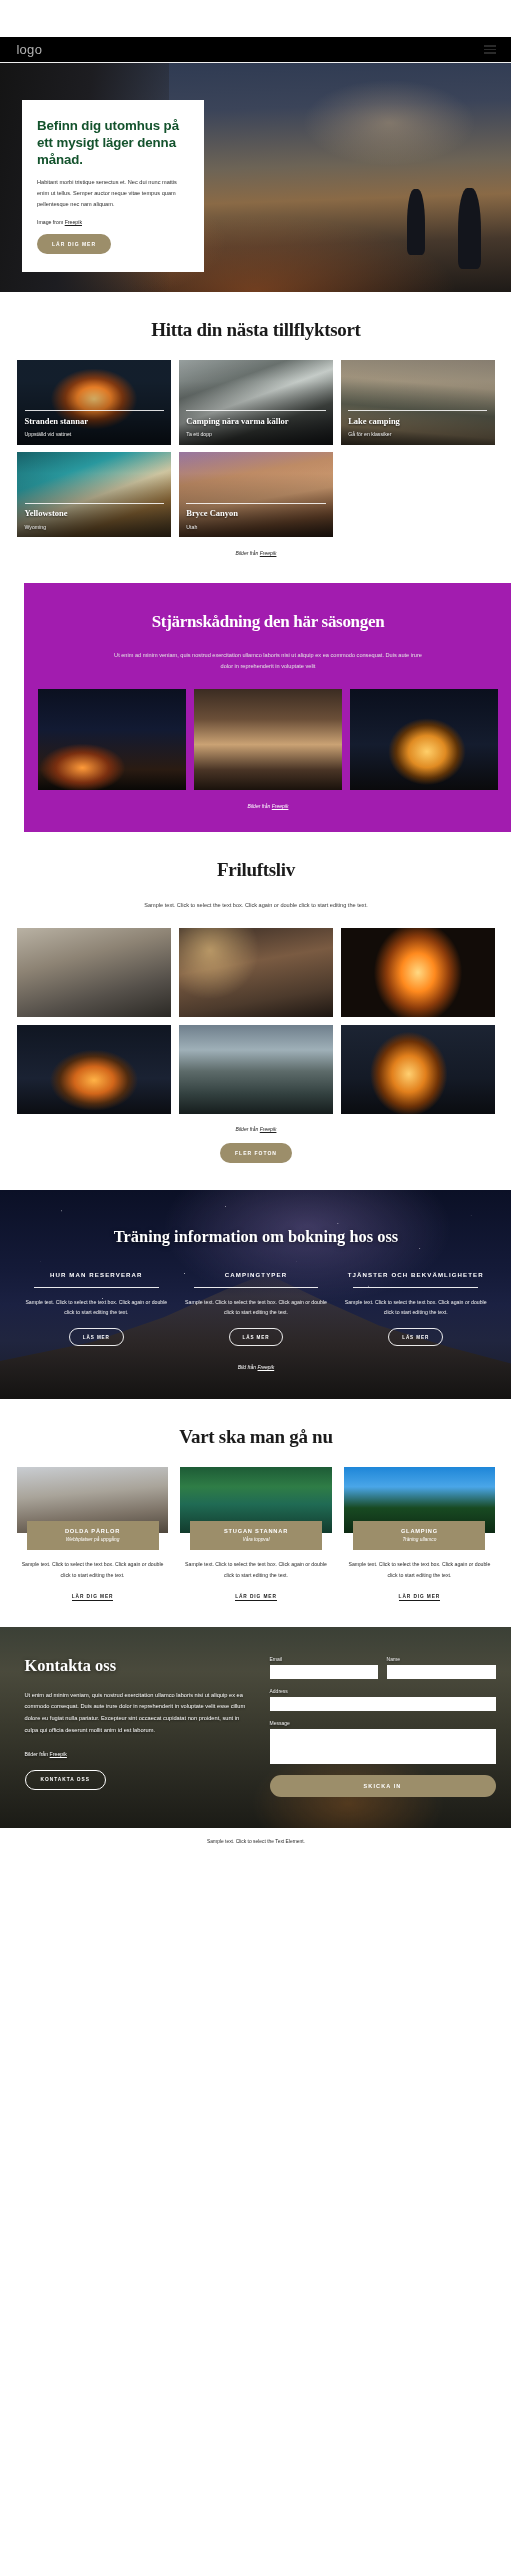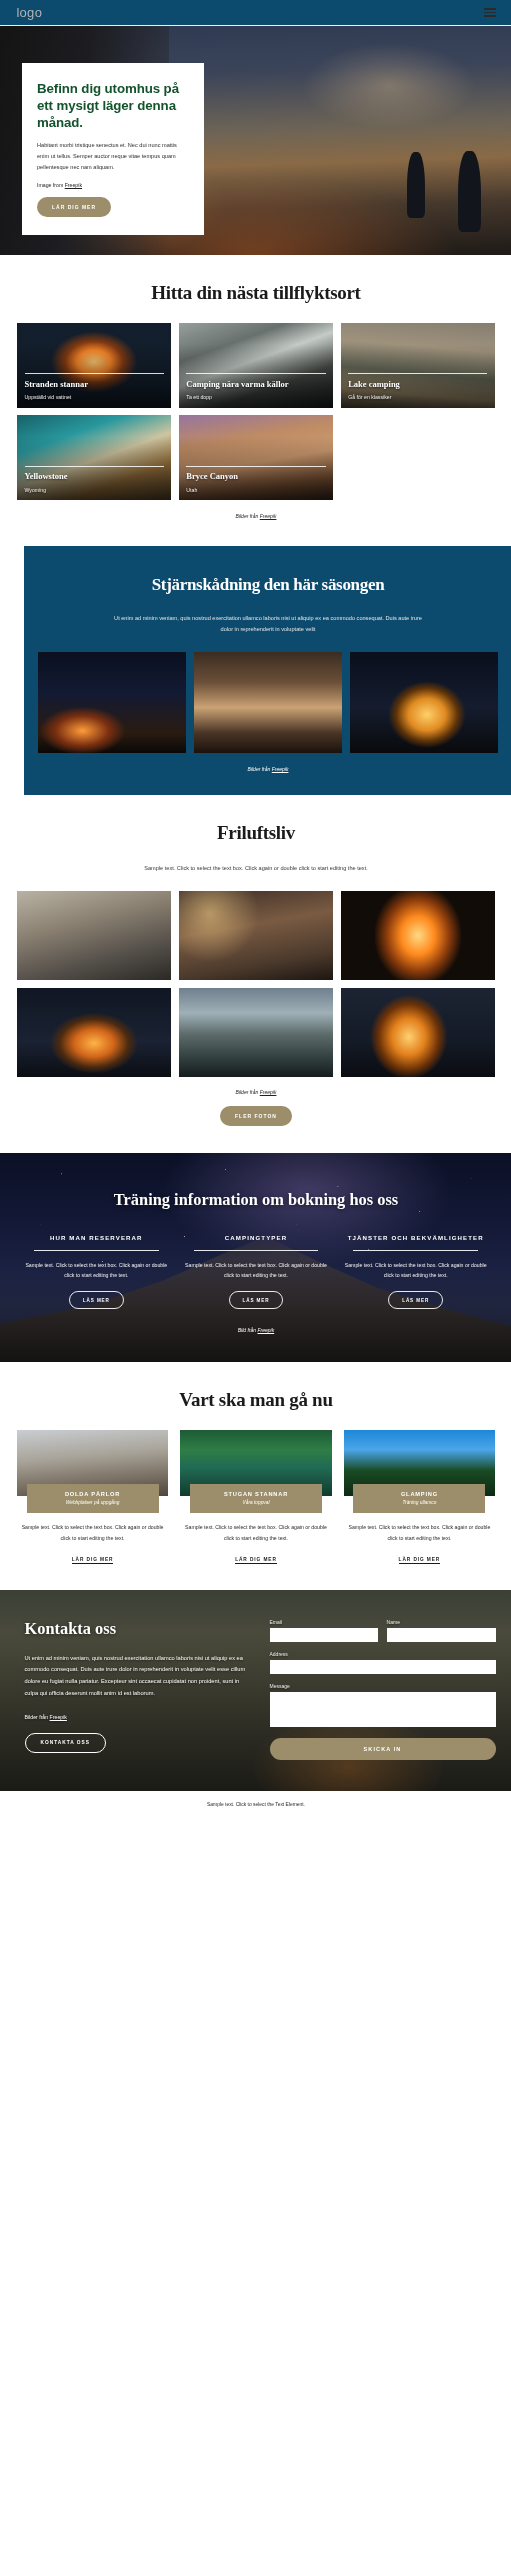--- a/index.html
+++ b/index.html
@@ -9,26 +9,27 @@
     background: #ffffff;
     color: #1b1b1b;
     width: 512px;
     overflow-x: hidden;
   }
   .serif { font-family: "Liberation Serif", serif; }
 
   
   .header {
     height: 26px;
-    background: #0c4a6e;
+    background: #000000;
     display: flex;
     align-items: center;
     justify-content: space-between;
     padding: 0 16.4px;
     border-bottom: 0.7px solid #efefef;
+    margin-top: 37px;
   }
   .logo {
     font-size: 13px;
     color: #b3b3b3;
     letter-spacing: 0.3px;
     font-weight: 400;
   }
   .burger { display: flex; flex-direction: column; gap: 2px; cursor: pointer; }
   .burger span { display: block; width: 11.6px; height: 1.4px; background: #2a2a2a; }
 
@@ -172,21 +173,21 @@
   }
   
   .bg-bonfire  { background: radial-gradient(ellipse 48px 34px at 50% 46%, #ffd27a, #ff8a2a 35%, #8a3d12 60%, #14202e 90%), linear-gradient(#16202d,#0a1119); }
   .bg-falls    { background: linear-gradient(160deg,#9fa7a6 0%,#6e7673 28%,#cfd6d2 46%,#4a4f4b 70%,#23262a 100%); }
   .bg-lake     { background: linear-gradient(185deg,#8d8476 0%,#a79a83 30%,#6d705f 58%,#b8a27c 80%,#6b5e48 100%); }
   .bg-yosemite { background: linear-gradient(180deg,#1d2a1c 0%,#2c3d28 35%,#17210f 70%,#0c1309 100%); }
   .bg-yellow   { background: linear-gradient(160deg,#18666d 0%,#2ba0a6 28%,#d8cfa9 52%,#a3793f 74%,#6b5433 100%); }
   .bg-bryce    { background: linear-gradient(170deg,#9e7ba8 0%,#c8926a 30%,#d9a477 55%,#8c5c3a 80%,#4b3424 100%); }
 
   
-  .dark { background: #0c4a6e; color: #ffffff; padding: 29px 13.7px 23px 13.7px; margin-left: 24px; }
+  .dark { background: #a21caf; color: #ffffff; padding: 29px 13.7px 23px 13.7px; margin-left: 24px; }
   .dark .sec-title { color: #ffffff; font-size: 17px; }
   .dark .sec-sub { color: #e4e4e4; }
   .dark .caption-credit { color: #ffffff; }
   .star-grid {
     display: grid;
     grid-template-columns: repeat(3, 1fr);
     gap: 7.5px;
     max-width: 478px;
     margin: 0 auto;
   }

